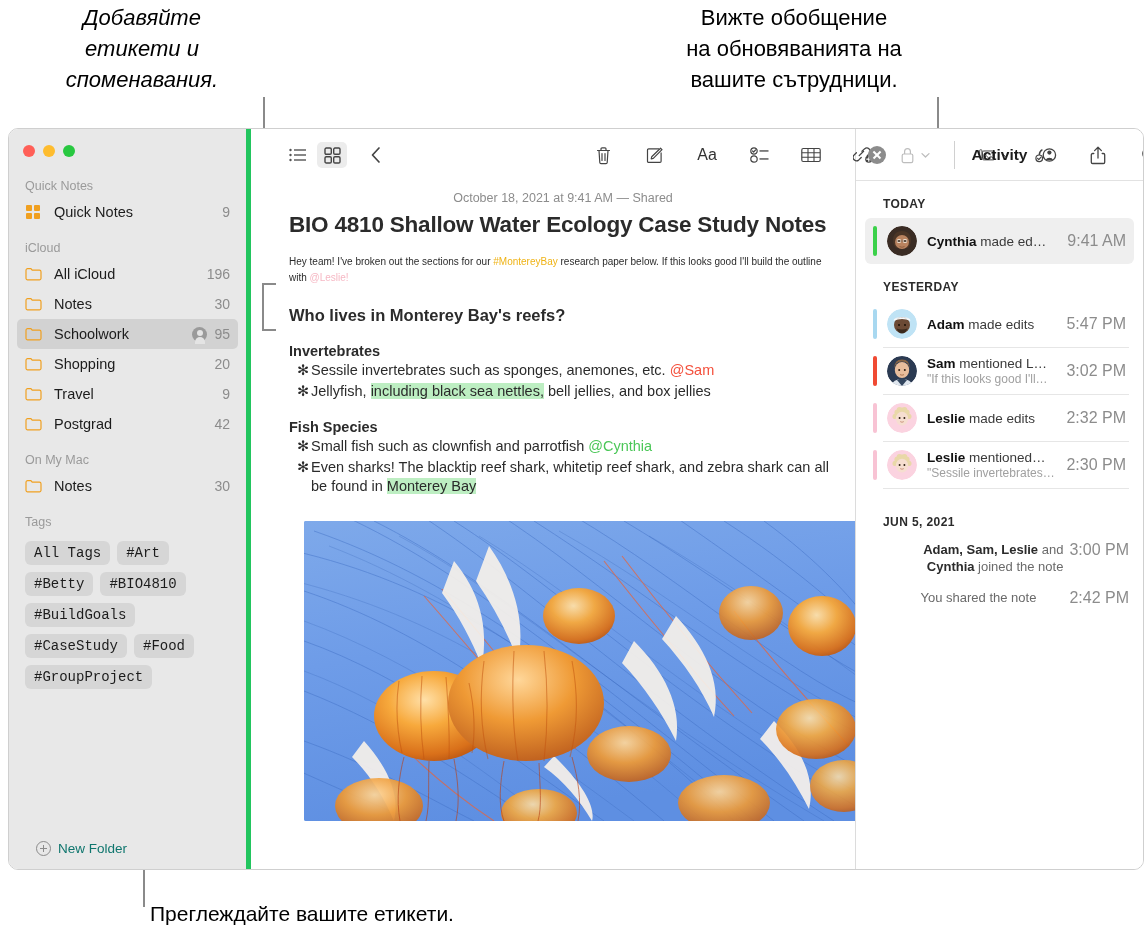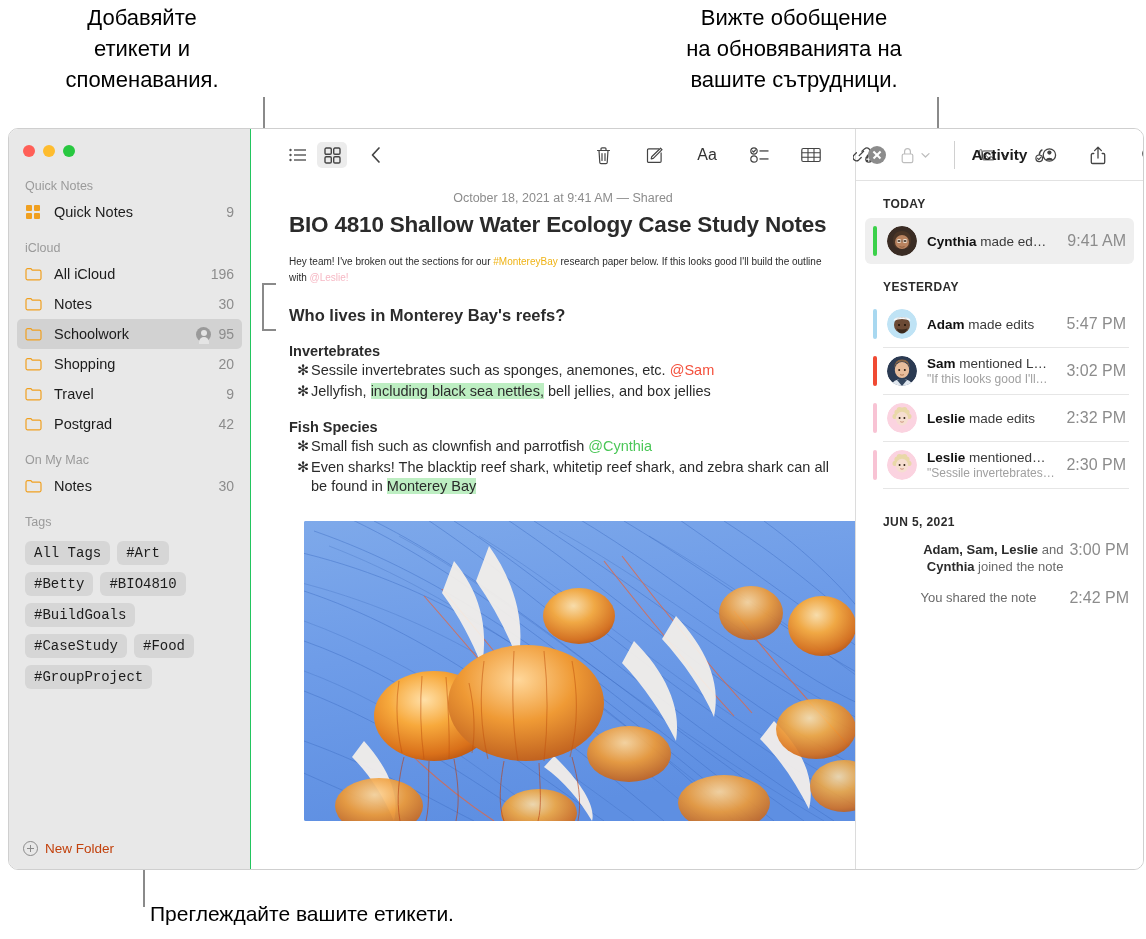--- a/index.html
+++ b/index.html
@@ -13,21 +13,21 @@
 
   
   .callout-text {
     position: absolute;
     color: #000;
     font-size: 22px;
     line-height: 31px;
     text-align: center;
     white-space: pre-line;
   }
-  #callout-left  { left: 22px;  top: 2px;  width: 240px; }
+  #callout-left  { left: 22px;  top: 2px;  width: 240px; font-style: italic; }
   #callout-right { left: 648px; top: 2px;  width: 292px; }
   #callout-bottom{ left: 150px; top: 898px; width: 430px; text-align: left; font-size: 21px;}
 
   .callout-line {
     position: absolute;
     background: #8a8a8a;
   }
   .vline { width: 2px; }
 
   
@@ -41,21 +41,21 @@
     overflow: hidden;
     display: flex;
   }
 
   
   .sidebar {
     width: 242px;
     background: #e8e8e8;
     position: relative;
     flex: 0 0 242px;
-    border-right: 1px solid #22c55e;
+    border-right: 5px solid #22c55e;
   }
   .traffic {
     display: flex; gap: 8px;
     padding: 16px 0 0 14px;
   }
   .tl { width: 12px; height: 12px; border-radius: 50%; }
   .tl.red { background: #ff5f57; }
   .tl.yellow { background: #febc2e; }
   .tl.green { background: #28c840; }
 
@@ -103,26 +103,26 @@
     background: #d6d6d6;
     border-radius: 6px;
     padding: 4px 9px;
     font-size: 14px;
     color: #1c1c1c;
     white-space: nowrap;
   }
 
   .new-folder {
     position: absolute;
-    left: 0; bottom: 0; width: 100%;
+    left: 13px; bottom: 0; width: 100%;
     height: 42px;
     display: flex; align-items: center;
     padding-left: 14px;
     font-size: 13.5px;
-    color: #c2410c;
+    color: #0f766e;
   }
   .plus-circ {
     width: 15px; height: 15px; border-radius: 50%;
     border: 1.3px solid #8b8b8b; margin-right: 7px;
     position: relative; flex:0 0 15px;
   }
   .plus-circ::before, .plus-circ::after {
     content:""; position:absolute; background:#8b8b8b;
   }
   .plus-circ::before { left:3px; top:6px; width:7px; height:1.3px; }

